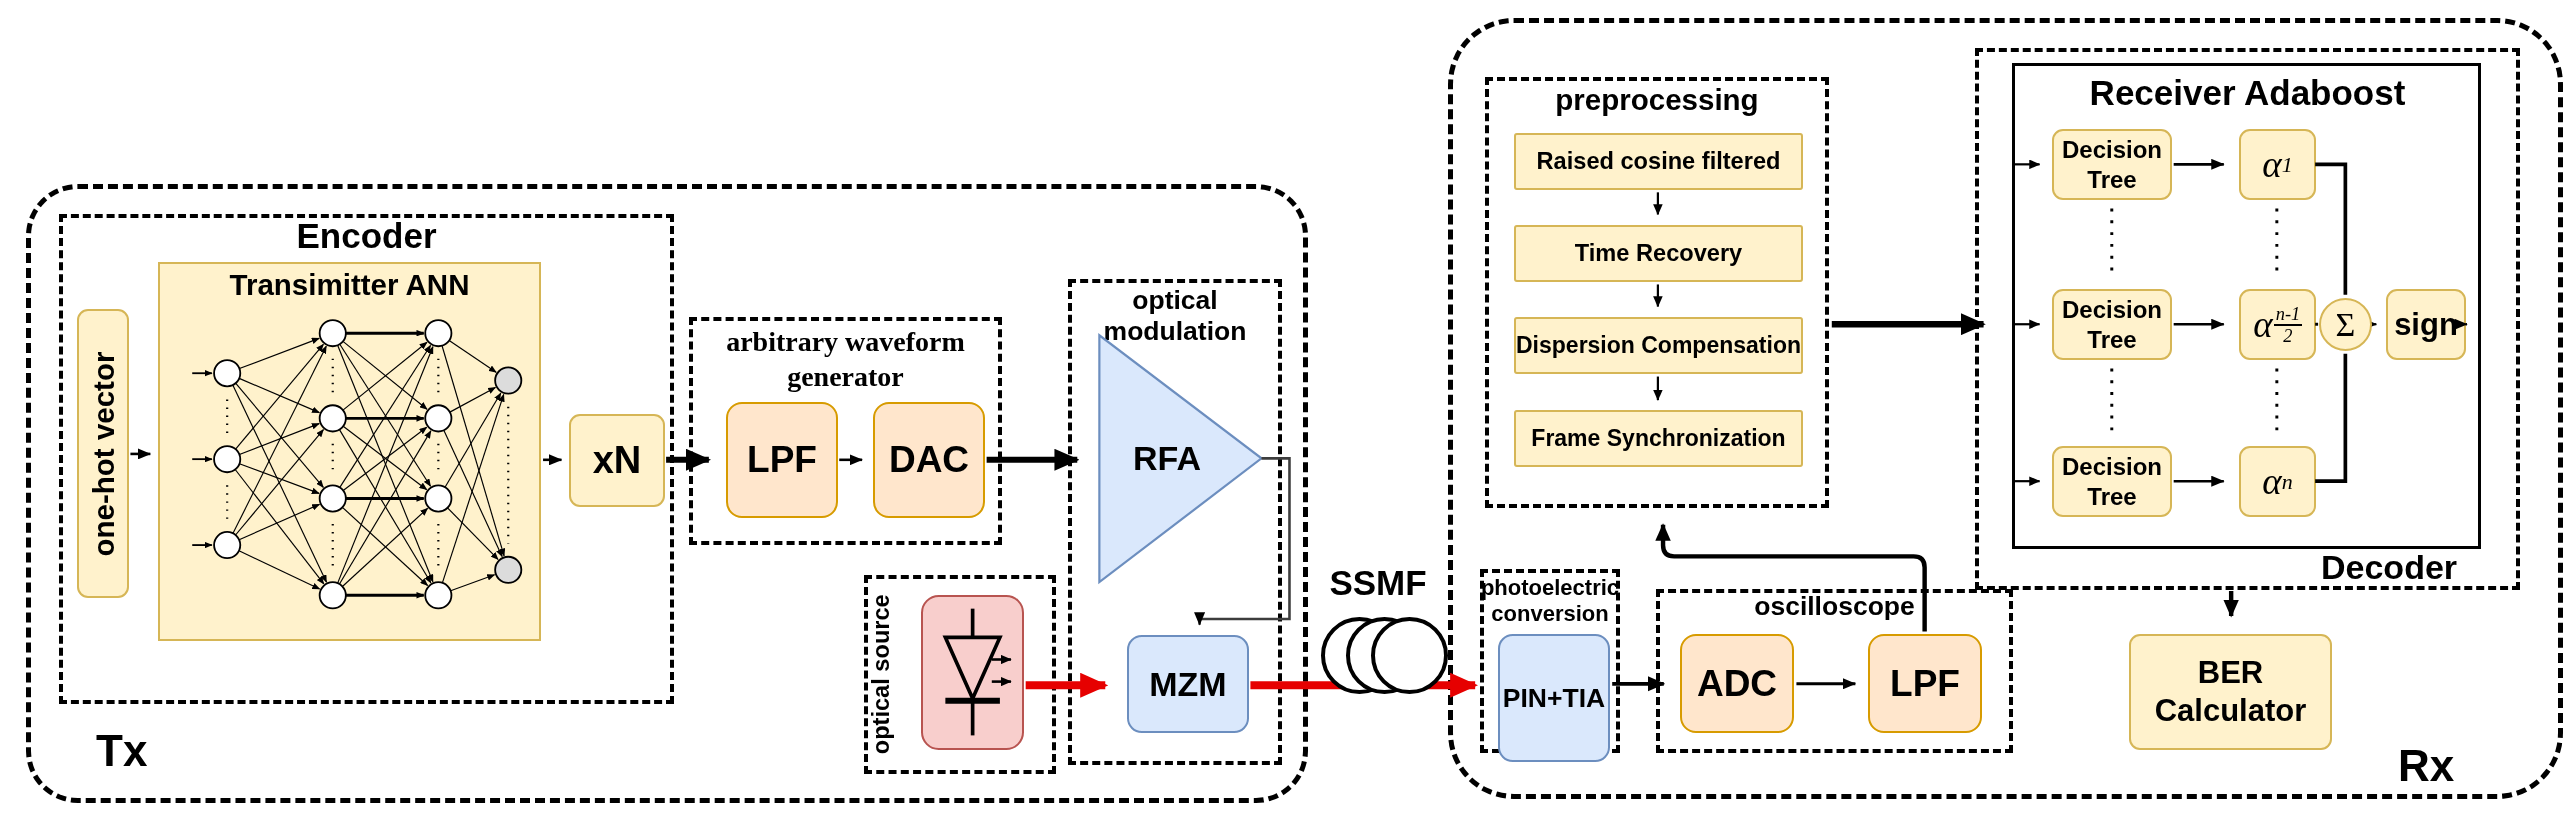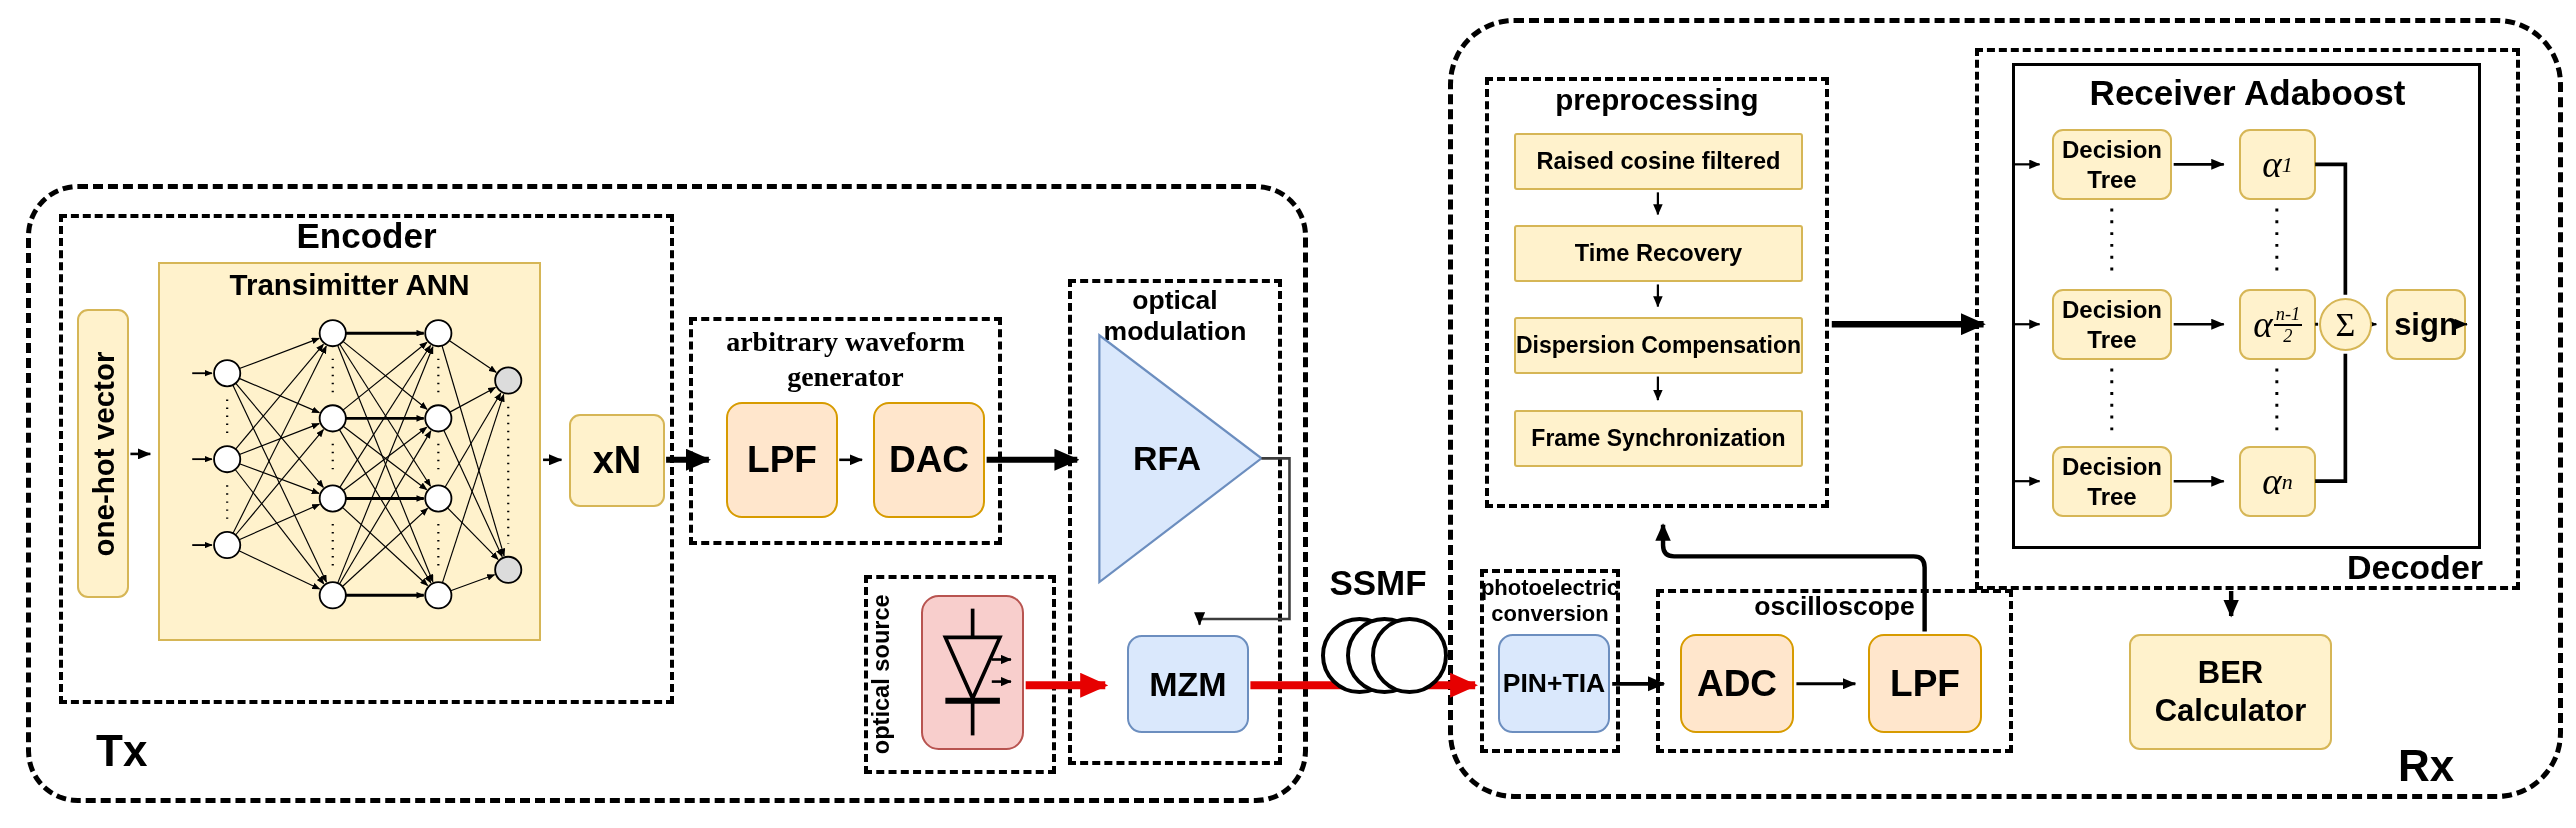--- a/index.html
+++ b/index.html
@@ -147,42 +147,42 @@
   <div class="coil" style="left:1321px;top:617px;"></div>
   <div class="coil" style="left:1346px;top:617px;"></div>
   <div class="coil" style="left:1371px;top:617px;"></div>
 
   <div class="abs dash7" style="left:1448px;top:18.4px;width:1115px;height:781px;border-radius:66px;"></div>
   <div class="abs b" style="left:2398px;top:741px;font-size:44px;">Rx</div>
 
   <div class="abs dash" style="left:1480px;top:569px;width:140px;height:184px;"></div>
   <div class="abs b ctr" style="left:1480px;top:575px;width:140px;height:25px;font-size:22px;">photoelectric</div>
   <div class="abs b ctr" style="left:1480px;top:601px;width:140px;height:25px;font-size:22px;">conversion</div>
-  <div class="abs bbox b ctr" style="left:1498px;top:634px;width:112px;height:99px;font-size:26.5px;">
+  <div class="abs bbox b ctr" style="left:1498px;top:634px;width:112px;height:128px;font-size:26.5px;">
     <span>PIN+TIA</span>
   </div>
 
   <div class="abs dash" style="left:1656px;top:589px;width:357px;height:164px;"></div>
   <div class="abs b ctr" style="left:1687px;top:592px;width:295px;height:29.5px;font-size:26.5px;">oscilloscope</div>
   <div class="abs obox b ctr" style="left:1680px;top:634px;width:114px;height:99px;font-size:37px;">
     <span>ADC</span>
   </div>
   <div class="abs obox b ctr" style="left:1868px;top:634px;width:114px;height:99px;font-size:37px;">
     <span>LPF</span>
   </div>
 
   <div class="abs dash" style="left:1485px;top:77px;width:344px;height:431px;"></div>
   <div class="abs b ctr" style="left:1485px;top:83px;width:344px;height:34px;font-size:29.5px;">preprocessing</div>
   <div class="abs ystep b ctr" style="left:1514px;top:133px;width:289px;height:57px;font-size:23.6px;">Raised cosine filtered</div>
   <div class="abs ystep b ctr" style="left:1514px;top:225px;width:289px;height:57px;font-size:23.6px;">Time Recovery</div>
   <div class="abs ystep b ctr" style="left:1514px;top:410px;width:289px;height:57px;font-size:23px;">Frame Synchronization</div>
   <div class="abs ystep b ctr" style="left:1514px;top:317px;width:289px;height:57px;font-size:23px;">Dispersion Compensation</div>
 
   <div class="abs dash" style="left:1975px;top:48px;width:545px;height:542px;"></div>
-  <div class="abs b" style="left:2321px;top:548px;width:188px;height:38px;font-size:34px;text-align:center;">Decoder</div>
+  <div class="abs b" style="left:2321px;top:548px;width:188px;height:38px;font-size:34px;text-align:left;">Decoder</div>
   <div class="abs solid" style="left:2012px;top:63px;width:469px;height:486px;"></div>
   <div class="abs b ctr" style="left:2034px;top:74px;width:427px;height:38px;font-size:35px;">Receiver Adaboost</div>
 
   <div class="abs ybox b ctr col" style="left:2052px;top:129px;width:120px;height:71px;font-size:24px;line-height:29.5px;">
     <span>Decision</span>
     <span>Tree</span>
   </div>
   <div class="abs ybox b ctr col" style="left:2052px;top:289px;width:120px;height:71px;font-size:24px;line-height:29.5px;">
     <span>Decision</span>
     <span>Tree</span>

